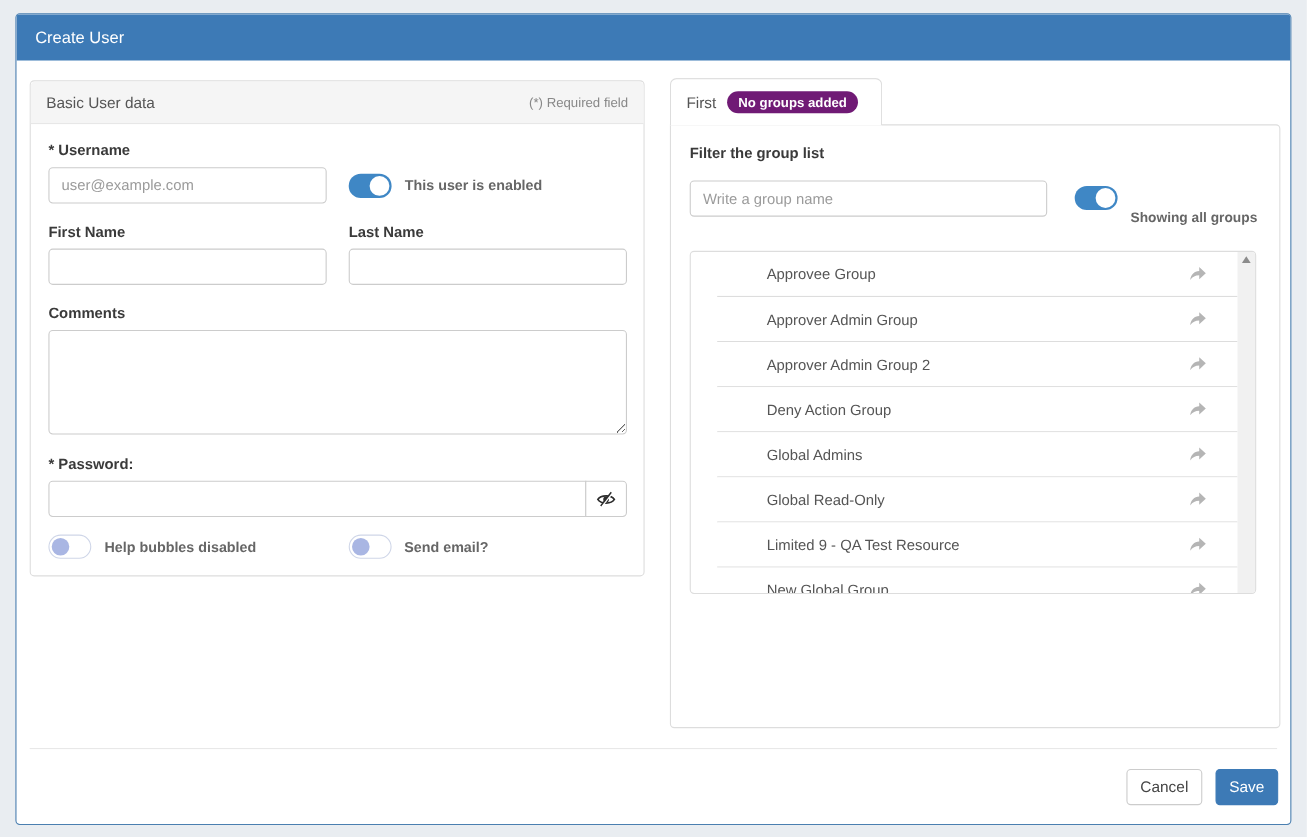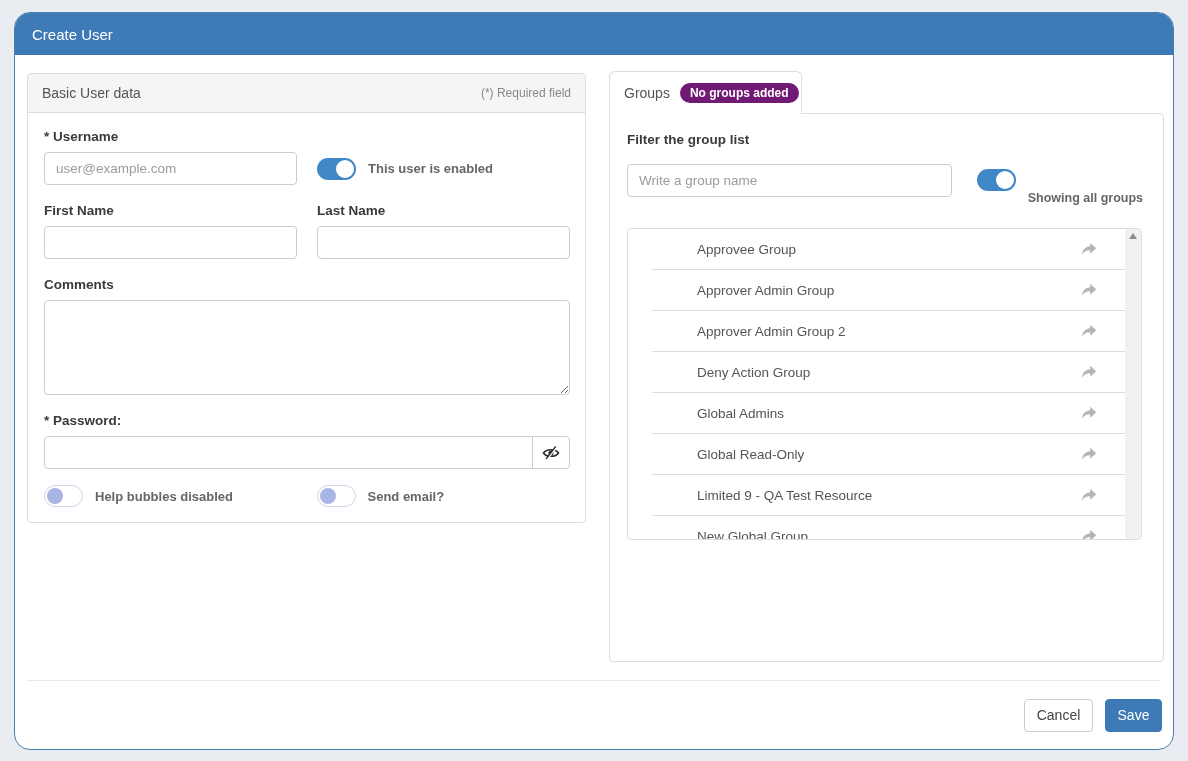--- a/index.html
+++ b/index.html
@@ -9,21 +9,21 @@
     font-family: "Liberation Sans", sans-serif;
     color: #333;
     position: relative;
     overflow: hidden;
   }
   .modal {
     position: absolute; left: 14px; top: 12px;
     width: 1160px; height: 738px;
     background: #fff;
     border: 1px solid #4a7fb0;
-    border-radius: 16px;
+    border-radius: 4px;
     overflow: hidden;
   }
   .modal-header {
     height: 42px;
     background: #3d7ab6;
     color: #fff;
     display: flex; align-items: center;
     padding: 0 17px;
     font-size: 15px;
   }
@@ -244,21 +244,21 @@
               <div class="knob"></div>
             </div>
             <span class="toggle-label">Send email?</span>
           </div>
         </div>
 
       </div>
     </div>
 
     <div class="groups-tab">
-      <span class="groups-tab-label">Groups</span>
+      <span class="groups-tab-label">First</span>
       <span class="badge">No groups added</span>
     </div>
 
     <div class="groups-card">
       <label class="field-label">Filter the group list</label>
       <div class="filter-row">
         <input class="text-input filter-input" type="text" placeholder="Write a group name" style="">
         <div class="toggle on">
           <div class="knob"></div>
         </div>

